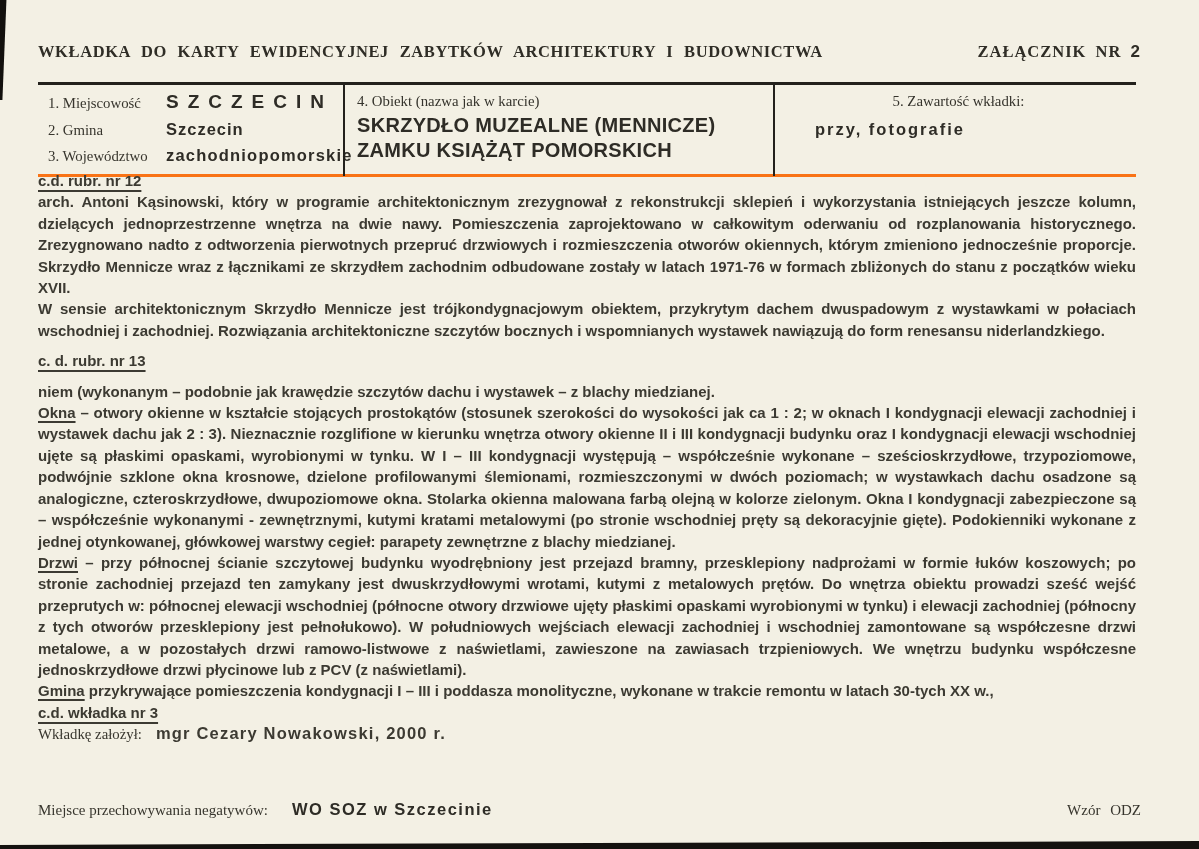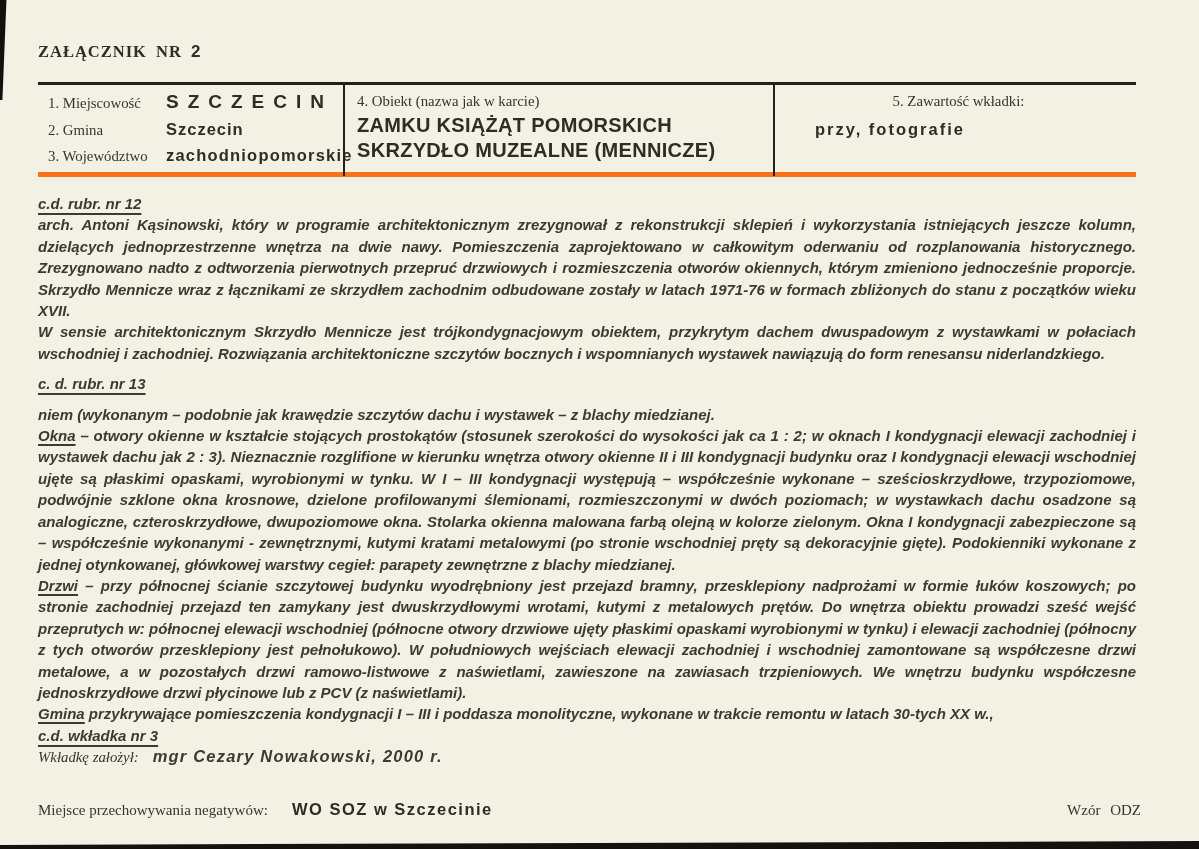--- a/index.html
+++ b/index.html
@@ -29,43 +29,42 @@
   }
   .hdr-title {
     font-weight:bold; font-size:16.5px; letter-spacing:0.6px; word-spacing:6px;
     color:#2f2d26;
   }
   .hdr-att { font-weight:bold; font-size:16.5px; letter-spacing:1px; word-spacing:4px; color:#2f2d26; white-space:nowrap; }
   .hdr-att .num { font-family:"Liberation Sans", sans-serif; font-size:17px; }
   
   .itable {
     position:absolute; top:82px; left:38px; width:1098px; height:95px;
-    border-top:3px solid #23211c; border-bottom:5px solid #f97316;
+    border-top:3px solid #23211c; border-bottom:3px solid #f97316;
     display:grid; grid-template-columns: 305px 430px 1fr;
   }
   .icol { padding:6px 6px 4px 10px; }
   .icol + .icol { border-left:2px solid #23211c; }
   .f-row { display:flex; align-items:baseline; margin-bottom:7px; }
   .f-label { font-size:14.8px; width:118px; flex:0 0 auto; color:#37352d; }
   .f-label.wide { width:118px; }
   .val { font-family:"Liberation Sans", sans-serif; font-weight:bold; color:#2e2c26; }
   .v-city { font-size:19px; letter-spacing:9px; }
   .v-gmina { font-size:16.5px; letter-spacing:1px; }
   .v-voiv { font-size:16.5px; letter-spacing:1.2px; }
   .obj-label { font-size:14.8px; margin:2px 0 3px 2px; }
   .obj-val { font-size:20px; line-height:25px; letter-spacing:0.3px; margin-left:2px; }
   .cont-label { font-size:14.8px; margin:2px 0 10px 2px;text-align:center; }
   .cont-val { font-size:16.5px; letter-spacing:2px; margin-left:30px; }
   
   .docbody {
-    position:absolute; top:193px; left:38px; width:1098px;
+    position:absolute; top:170px; left:38px; width:1098px;
     font-family:"Liberation Sans", sans-serif; font-weight:bold;
     font-size:15px; line-height:21.4px; text-align:justify;
     color:#3c3a32;
-    font-style:italic;
   }
   .docbody p, .docbody h3 { margin:0; font-size:inherit; line-height:inherit; }
   .sec-h {
     text-decoration: underline; text-decoration-thickness:1.6px; text-underline-offset:4px;
     text-align:left;
   }
   .sec-h.gap-top { margin-top:9px; }
   .sec-h.gap-bottom { margin-bottom:9px; }
   .term { text-decoration: underline; text-decoration-thickness:1.6px; text-underline-offset:3px; }
   .founder-row { margin-top:0; text-align:left; }
@@ -82,20 +81,21 @@
 </style>
 </head>
 <body>
 
 <div class="paper">
 
   <div class="scan-edge-left"></div>
   <div class="scan-edge-bottom"></div>
 
   <div class="hdr">
+    <span class="hdr-title">WKŁADKA DO KARTY EWIDENCYJNEJ ZABYTKÓW ARCHITEKTURY I BUDOWNICTWA</span>
     <span class="hdr-att">
       <span>ZAŁĄCZNIK NR</span>
       <span class="num">2</span>
     </span>
   </div>
 
   <div class="itable">
     <div class="icol">
       <div class="f-row">
         <span class="f-label">1.  Miejscowość</span>
@@ -105,22 +105,22 @@
         <span class="f-label">2.  Gmina</span>
         <span class="val v-gmina">Szczecin</span>
       </div>
       <div class="f-row">
         <span class="f-label wide">3.  Województwo</span>
         <span class="val v-voiv">zachodniopomorskie</span>
       </div>
     </div>
     <div class="icol">
       <div class="obj-label">4.  Obiekt (nazwa jak w karcie)</div>
+      <div class="val obj-val">SKRZYDŁO MUZEALNE (MENNICZE)</div>
       <div class="val obj-val">ZAMKU KSIĄŻĄT POMORSKICH</div>
-      <div class="val obj-val">SKRZYDŁO MUZEALNE (MENNICZE)</div>
     </div>
     <div class="icol">
       <div class="cont-label">5.  Zawartość wkładki:</div>
       <div class="val cont-val">przy, fotografie</div>
     </div>
   </div>
 
   <div class="docbody">
     <h3 class="sec-h">c.d. rubr. nr 12</h3>
     <p>arch. Antoni Kąsinowski, który w programie architektonicznym zrezygnował z rekonstrukcji sklepień i wykorzystania istniejących jeszcze kolumn, dzielących jednoprzestrzenne wnętrza na dwie nawy. Pomieszczenia zaprojektowano w całkowitym oderwaniu od rozplanowania historycznego. Zrezygnowano nadto z odtworzenia pierwotnych przepruć drzwiowych i rozmieszczenia otworów okiennych, którym zmieniono jednocześnie proporcje. Skrzydło Mennicze wraz z łącznikami ze skrzydłem zachodnim odbudowane zostały w latach 1971-76 w formach zbliżonych do stanu z początków wieku XVII.</p>

